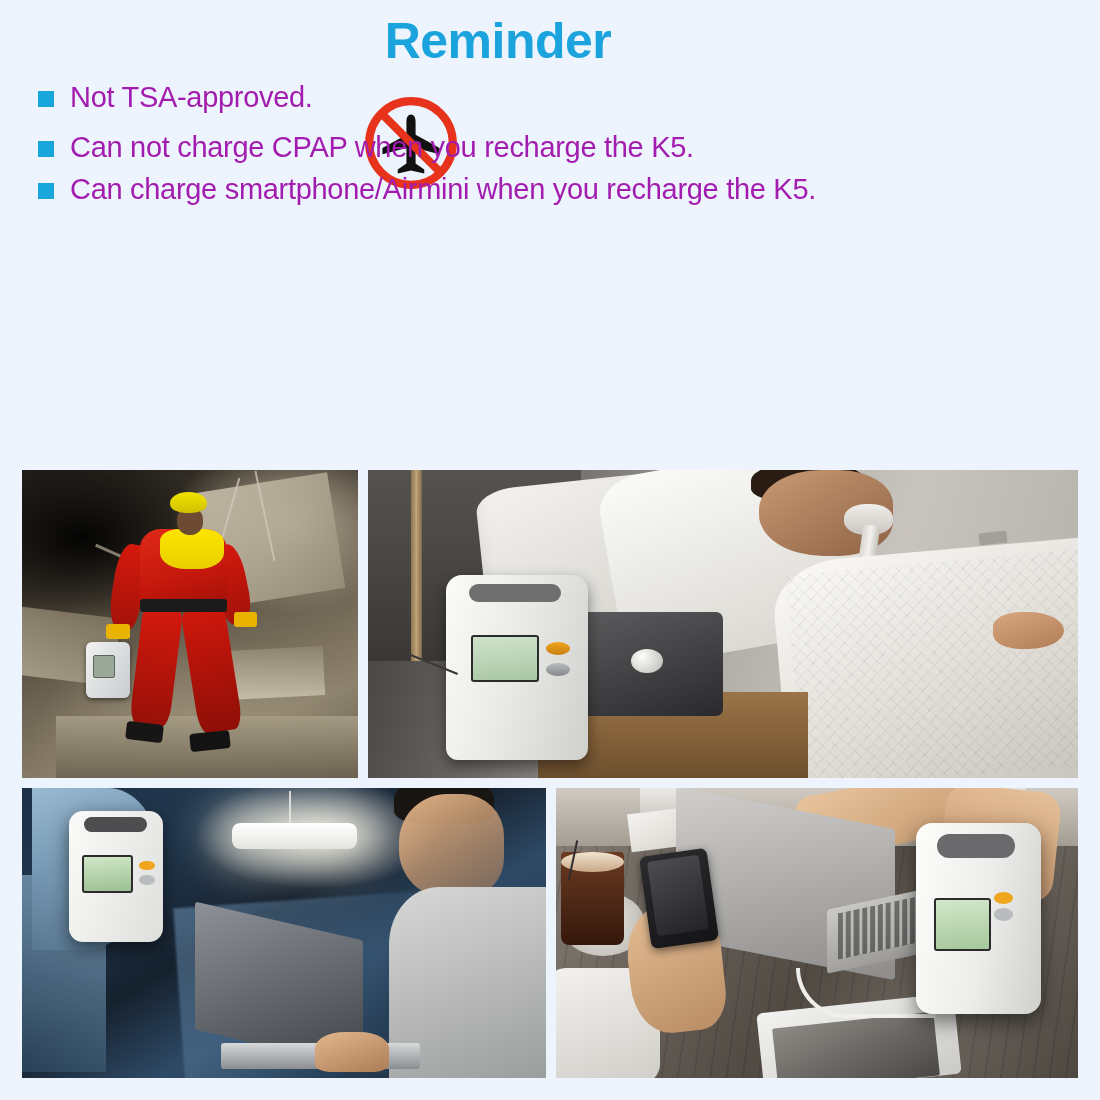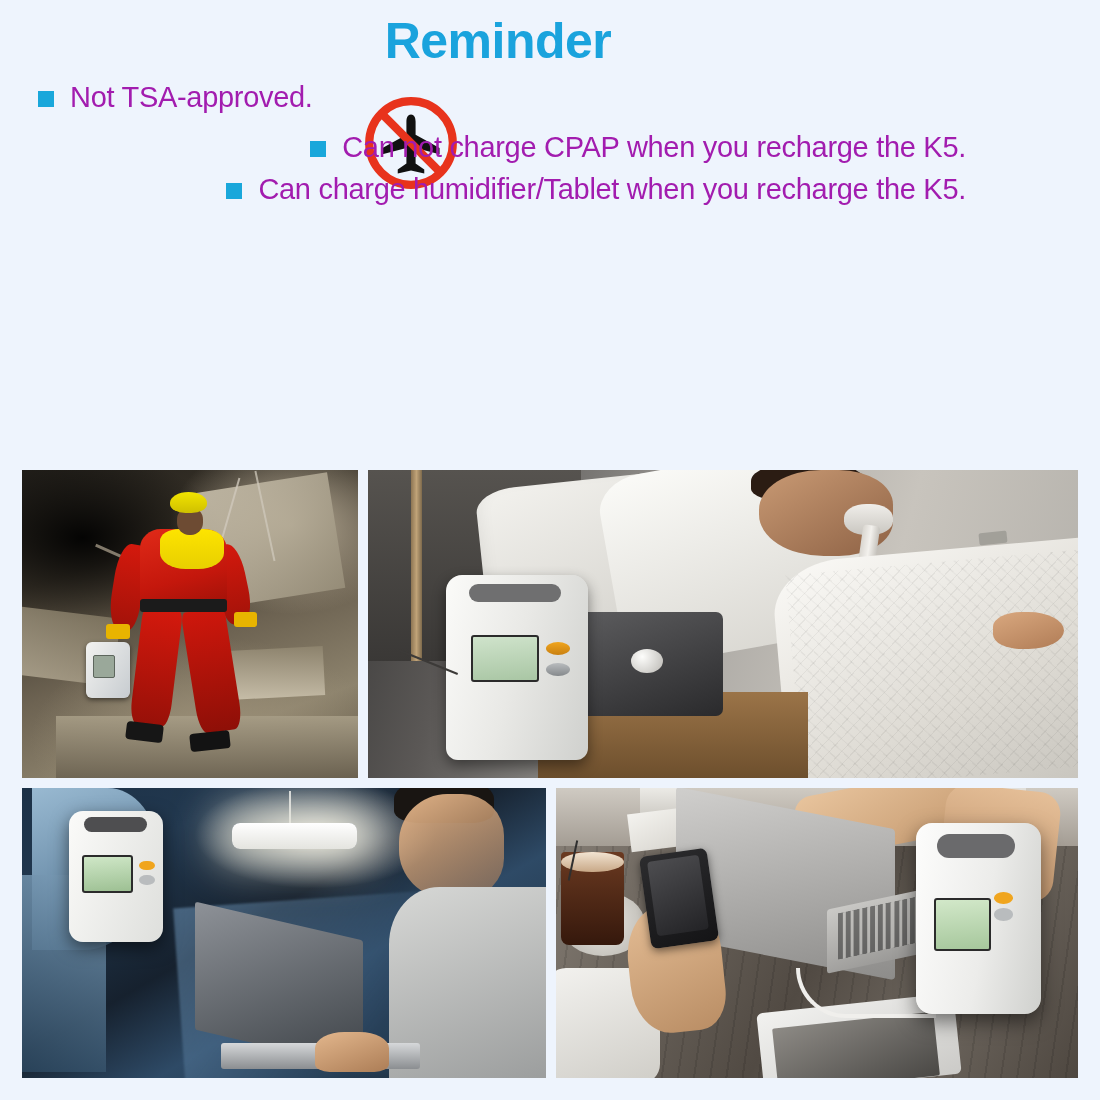--- a/index.html
+++ b/index.html
@@ -38,21 +38,21 @@
   .bullets {
     position: relative;
     margin: 14px 0 0 0;
     padding: 0 30px 0 38px;
   }
   .bullet-row {
     display: flex;
     align-items: flex-start;
     margin-bottom: 16px;
   }
-  .bullet-row.tight { margin-bottom: 8px; justify-content: flex-end; }
+  .bullet-row.tight { margin-bottom: 8px; }
 
   .bullet-sq {
     width: 16px;
     height: 16px;
     background: #19a7db;
     flex: 0 0 auto;
     margin-top: 11px;
     margin-right: 16px;
   }
   .bullet-text {
@@ -350,21 +350,21 @@
 
 
 
     <div class="bullet-row tight">
       <span class="bullet-sq"></span>
       <span class="bullet-text">Can not charge CPAP when you recharge the K5.</span>
     </div>
 
     <div class="bullet-row tight">
       <span class="bullet-sq"></span>
-      <span class="bullet-text">Can charge humidifier/Tablet when you recharge the K5.</span>
+      <span class="bullet-text">Can charge smartphone/Airmini when you recharge the K5.</span>
     </div>
 
   </div>
 
   <div class="photos">
 
     <div class="photo-row top">
 
       <div class="photo p-rescue">
         <div class="bg"></div>

